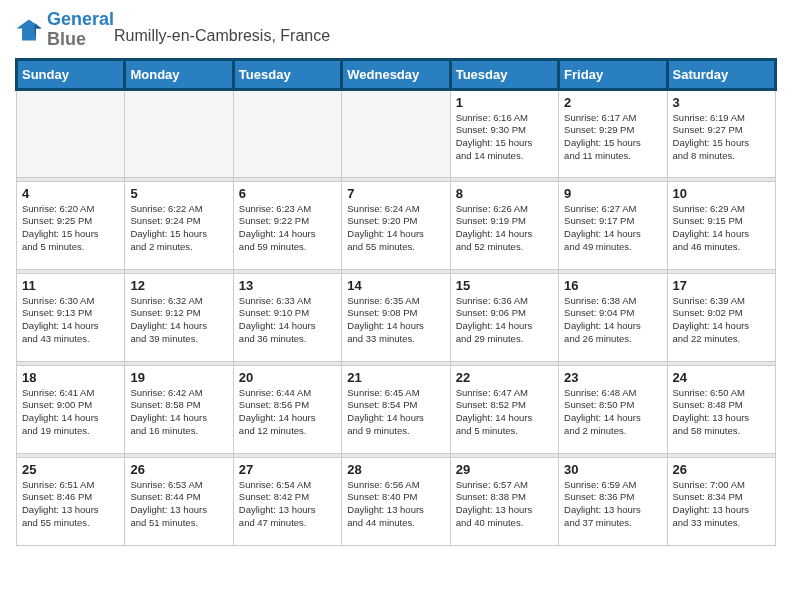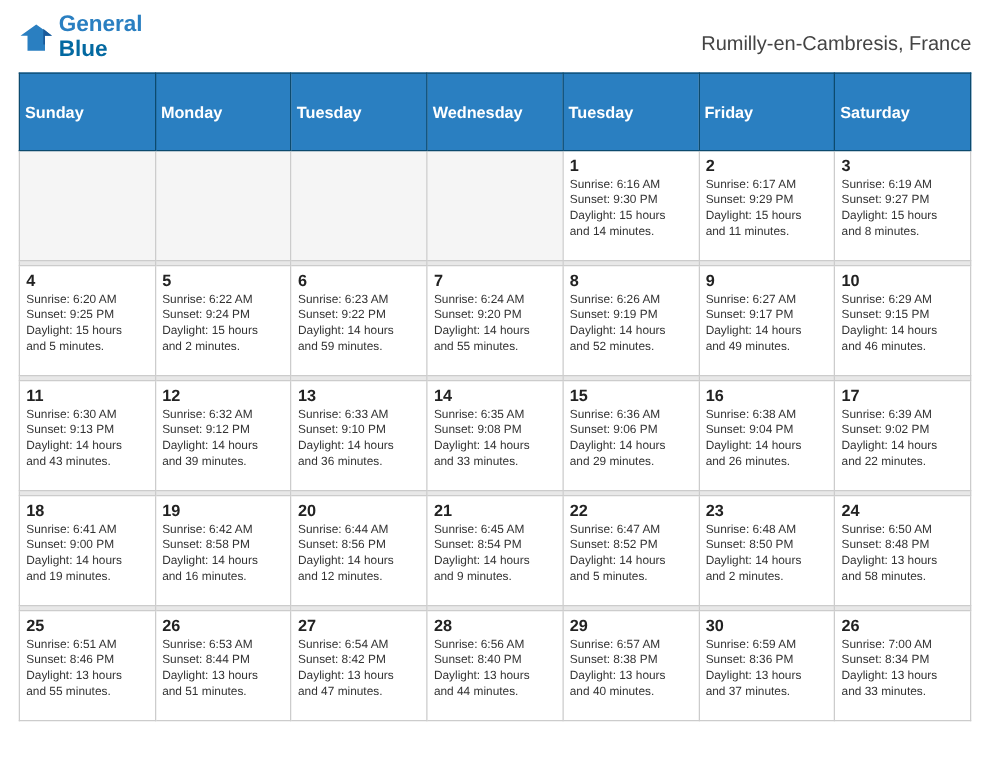--- a/index.html
+++ b/index.html
@@ -5,21 +5,20 @@
     * { box-sizing: border-box; margin: 0; padding: 0; }
     body {
       font-family: Arial, sans-serif;
       background: #fff;
       width: 792px;
       min-height: 612px;
       padding: 10px 15px 15px;
     }
     .header {
       display: flex;
-      justify-content: space-between;
       align-items: flex-start;
       margin-bottom: 8px;
     }
     .logo {
       display: flex;
       align-items: center;
       gap: 4px;
     }
     .logo-text {
       font-size: 18px;
@@ -50,23 +49,23 @@
     .calendar {
       width: 100%;
       border-collapse: collapse;
       table-layout: fixed;
     }
     .calendar th {
       background: #2a7fc1;
       color: #fff;
       font-size: 13px;
       font-weight: bold;
-      padding: 23px 4px;
+      padding: 6px 4px;
       text-align: left;
-      border: 1px solid #0c4a6e;
+      border: 3px solid #0c4a6e;
     }
     .calendar td {
       border: 1px solid #ccc;
       vertical-align: top;
       padding: 4px 5px;
       height: 88px;
       background: #fff;
       font-size: 10px;
       color: #333;
     }
@@ -98,21 +97,21 @@
 <div class="header">
   <div class="logo">
     <svg class="logo-icon" viewBox="0 0 40 40">
       <rect x="0" y="0" width="40" height="40" fill="none"></rect>
       <polygon points="20,5 38,18 30,18 30,35 10,35 10,18 2,18" fill="#2a7fc1"></polygon>
       <polygon points="28,10 38,18 30,18 30,28 28,28" fill="#1a5a9a"></polygon>
     </svg>
     <div>
       <div class="logo-text">
         <span>General</span><br>
-        <span style="color:#0369a1">Blue</span>
+        <span style="color:#737373">Blue</span>
       </div>
     </div>
   </div>
   <div class="title-block">
     <div class="location-title">Rumilly-en-Cambresis, France</div>
   </div>
 </div>
 
 <table class="calendar">
   <thead>

